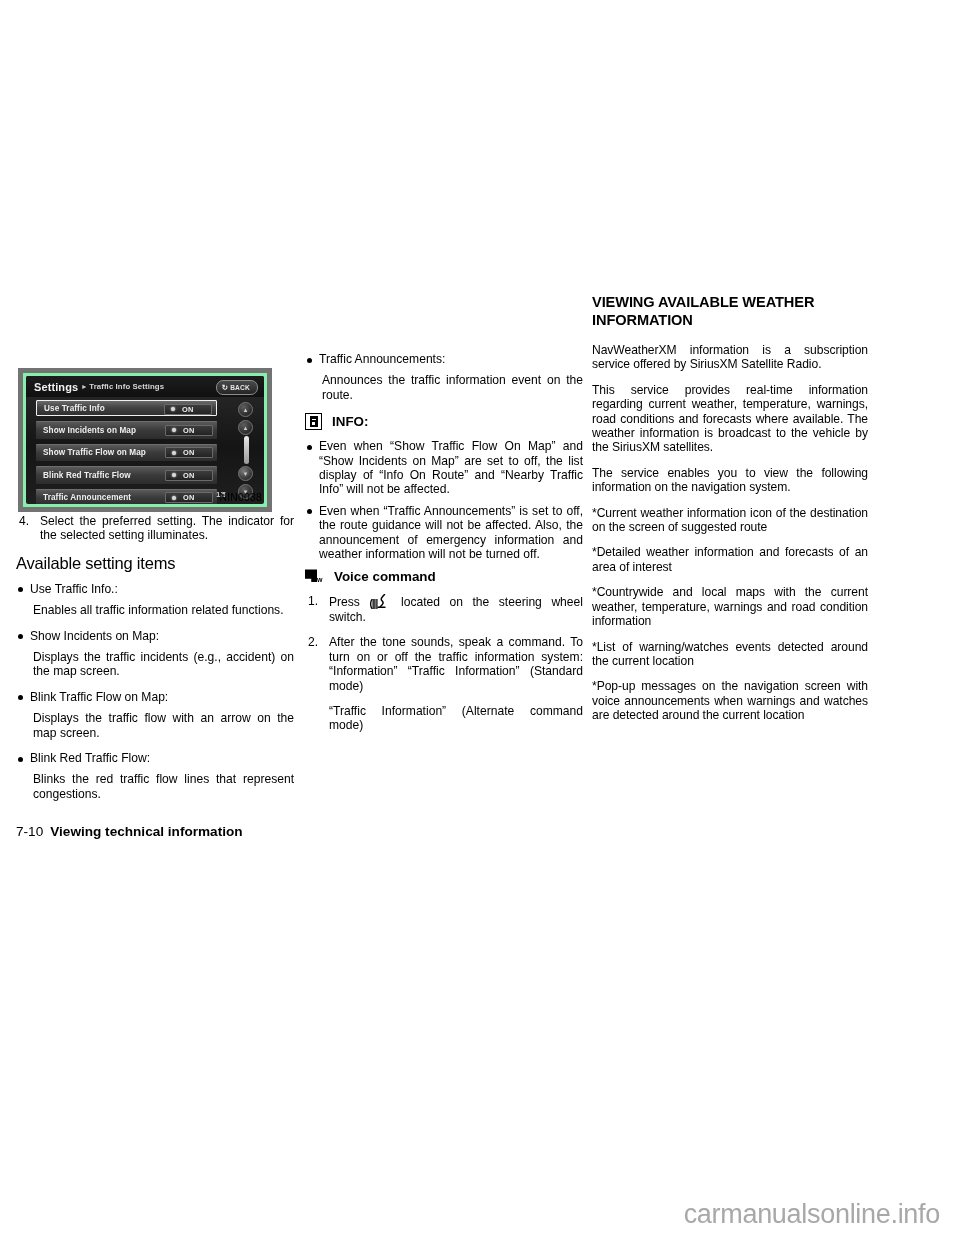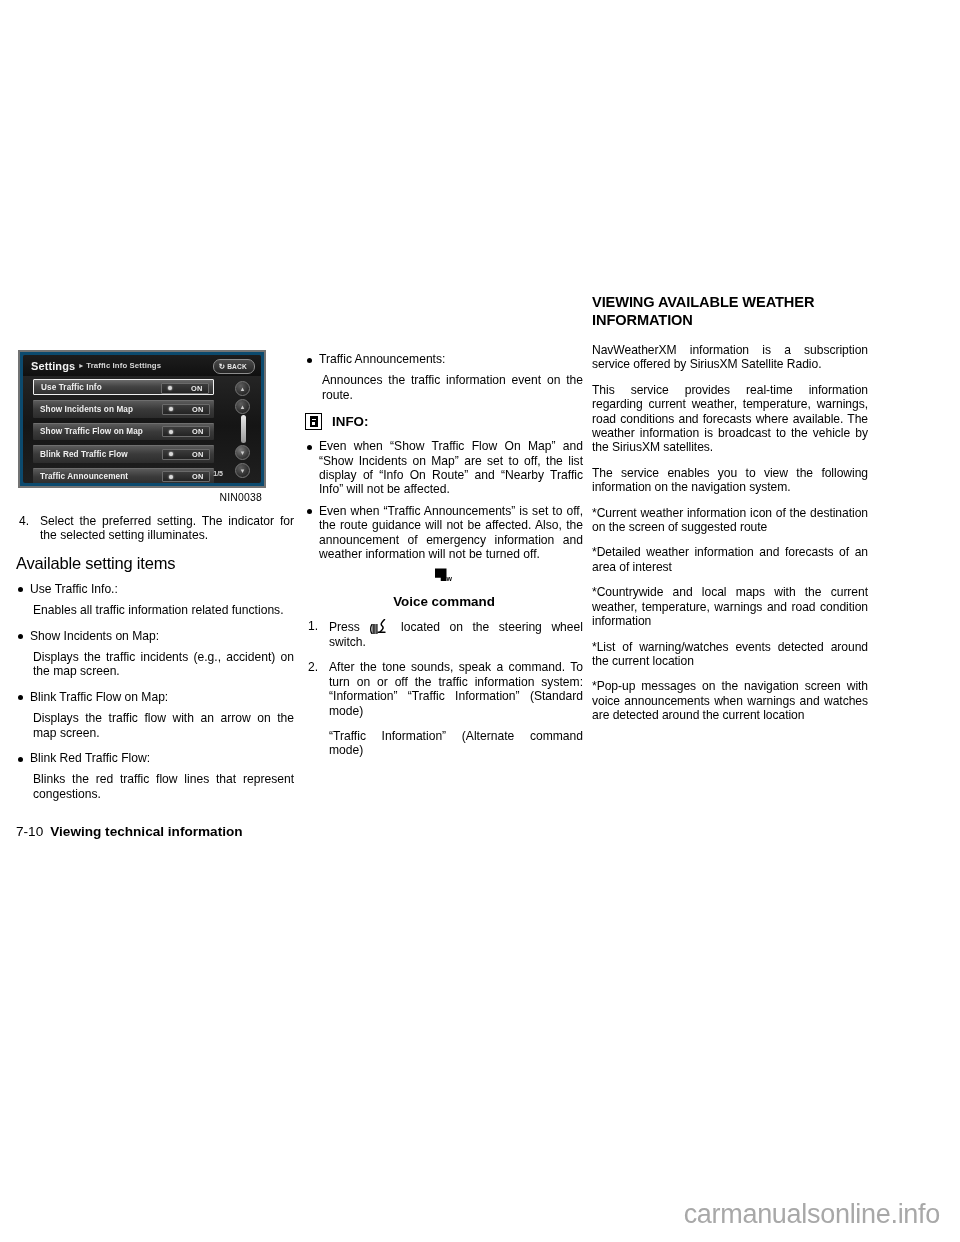--- a/index.html
+++ b/index.html
@@ -114,25 +114,25 @@
     margin: 0 0 9px 0;
     display: flex;
     align-items: center;
     gap: 10px;
   }
 
   
   .nav-shot {
     position: absolute;
     left: 18px;
-    top: 350px;
+    top: 368px;
     width: 244px;
     height: 134px;
-    background: #0c4a6e;
-    border: 2px solid #737373;
+    background: #86efac;
+    border: 5px solid #737373;
     overflow: hidden;
   }
   .nav-inner {
     position: absolute;
     inset: 3px;
     background: linear-gradient(180deg,#2b2b2b 0%,#151515 55%,#1f1f1f 100%);
     border-radius: 2px;
     overflow: hidden;
   }
   .nav-titlebar {
@@ -213,21 +213,21 @@
     position: absolute;
     right: 4px;
     top: 2.5px;
     width: 48px;
     height: 11px;
     background: linear-gradient(180deg,#3c3c3c 0%,#232323 100%);
     border: 1px solid #6a6a6a;
     border-radius: 1px;
     display: flex;
     align-items: center;
-    gap: 19px;
+    gap: 7px;
     padding-left: 6px;
     box-sizing: border-box;
   }
   .nav-led {
     width: 4px; height: 4px;
     border-radius: 50%;
     background: #d9d9d9;
     box-shadow: 0 0 2px #fff;
   }
   .nav-on {
@@ -507,21 +507,21 @@
     <div class="icon-head">
       <span class="info-badge">
           <span class="ibox"></span>
         </span>
       <span>INFO:</span>
     </div>
 
     <div class="bullet justify">Even when “Show Traffic Flow On Map” and “Show Incidents on Map” are set to off, the list display of “Info On Route” and “Nearby Traffic Info” will not be affected.</div>
     <div class="bullet justify">Even when “Traffic Announcements” is set to off, the route guidance will not be affected. Also, the announcement of emergency information and weather information will not be turned off.</div>
 
-    <div class="icon-head" style="margin-top:4px;flex-direction:column;">
+    <div class="icon-head" style="margin-top:4px;">
       <span class="voice-badge">
         <span class="spk"></span>
           <span class="wv">w</span>
       </span>
       <span>Voice command</span>
     </div>
 
     <div class="step">
       <span class="num">1.</span>
       <span class="step-body">

